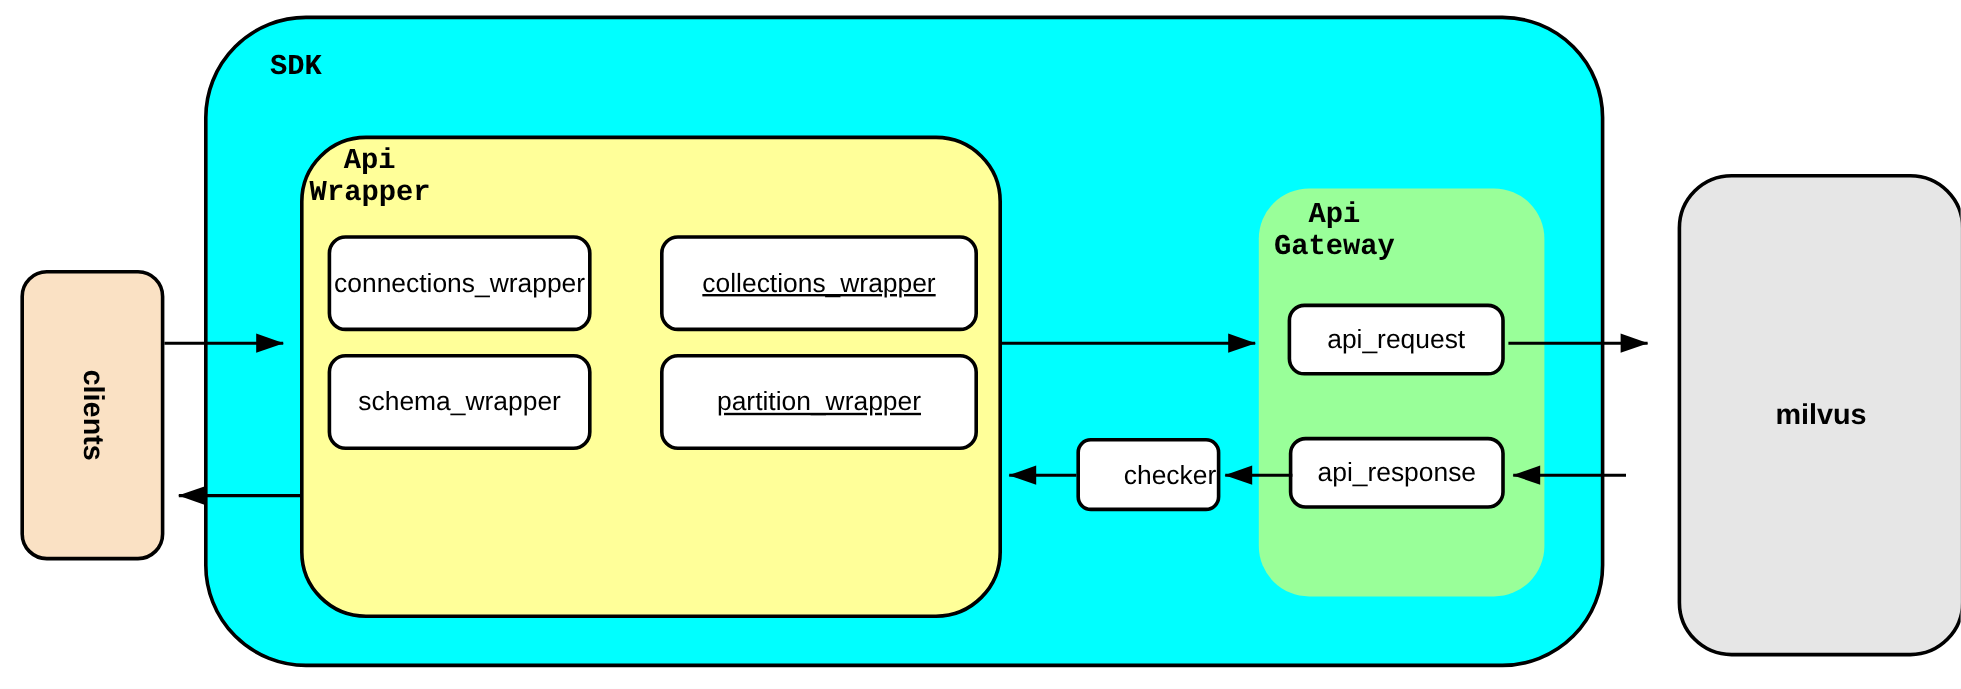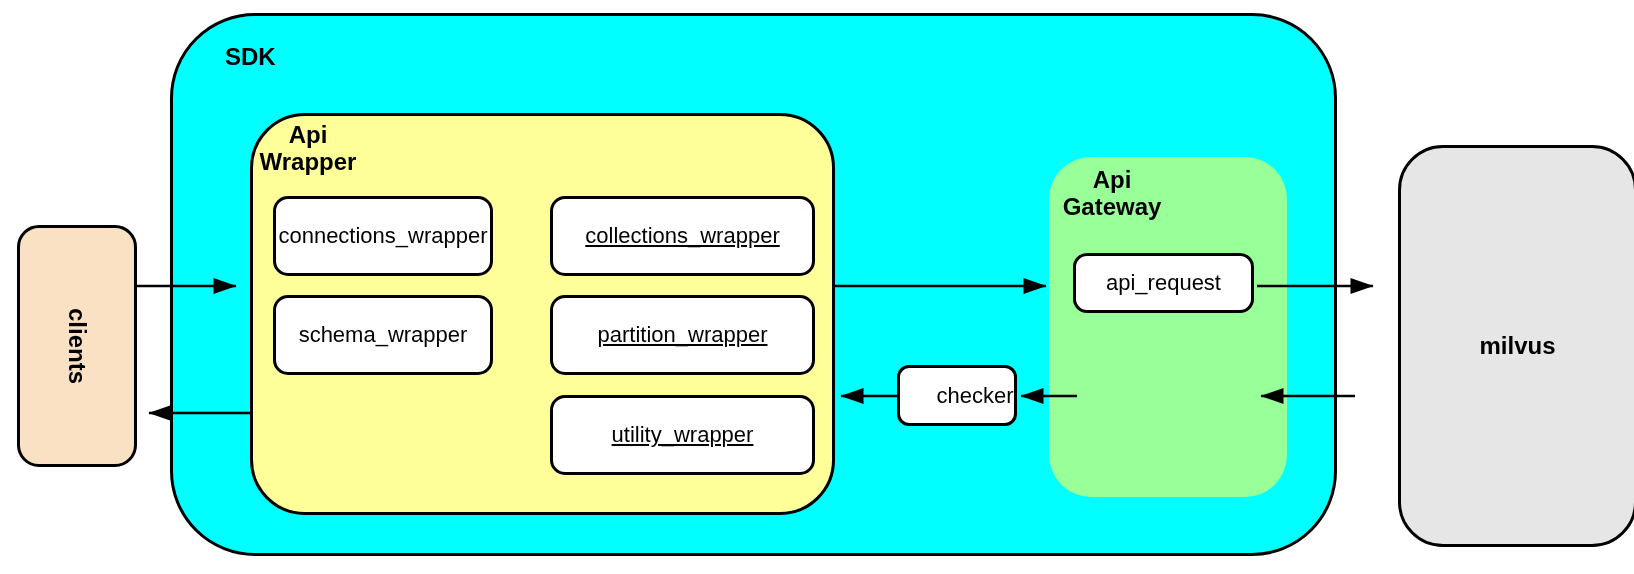--- a/index.html
+++ b/index.html
@@ -16,20 +16,21 @@
     box-sizing:border-box;
     border:3px solid var(--stroke,#000);
   }
   .container-label{
     position:absolute;
     font-weight:bold;
     font-size:24px;
     line-height:1.12;
     white-space:pre-line;
     text-align:center;
+    font-family:Liberation Mono, monospace;
   }
   .box{
     background:var(--box-fill,#ffffff);
     display:flex;align-items:center;justify-content:center;
     font-size:22px;
     text-align:center;
   }
   
   .clients{
     left:17px;top:225px;width:120px;height:242px;
@@ -114,35 +115,35 @@
       </div>
       <div class="box wbox wb-c2 wb-r1">
         <span>collections_wrapper</span>
       </div>
       <div class="box wbox wb-c2 wb-r2">
         <span>partition_wrapper</span>
       </div>
       <div class="box wbox wb-c1 wb-r2">
         <span>schema_wrapper</span>
       </div>
-      <div class="box wbox wb-c2 wb-r3">
-        <span>utility_wrapper</span>
-      </div>
     </div>
 
     <div class="box checker">
       <span>checker</span>
     </div>
 
     <div class="container api-gateway">
       <div class="container-label api-gateway-label">Api
 Gateway</div>
 
       <div class="box gbox g-request">
         <span>api_request</span>
+      </div>
+      <div class="box gbox g-response">
+        <span>api_response</span>
       </div>
     </div>
   </div>
 
   <div class="node milvus">
     <span>milvus</span>
   </div>
 
   <svg class="connectors" viewBox="0 0 1634 574" xmlns="http://www.w3.org/2000/svg">
     <defs>

